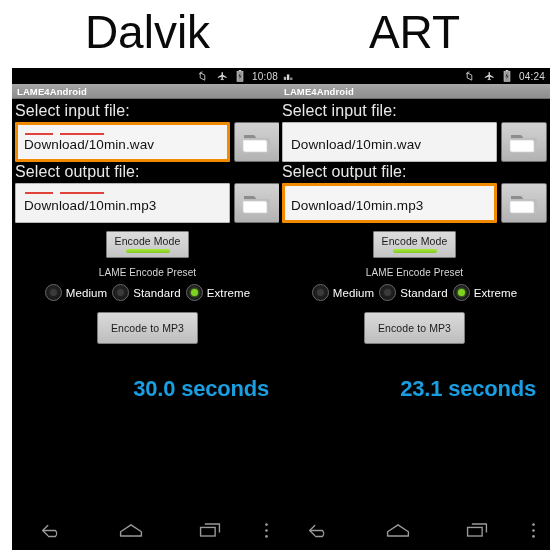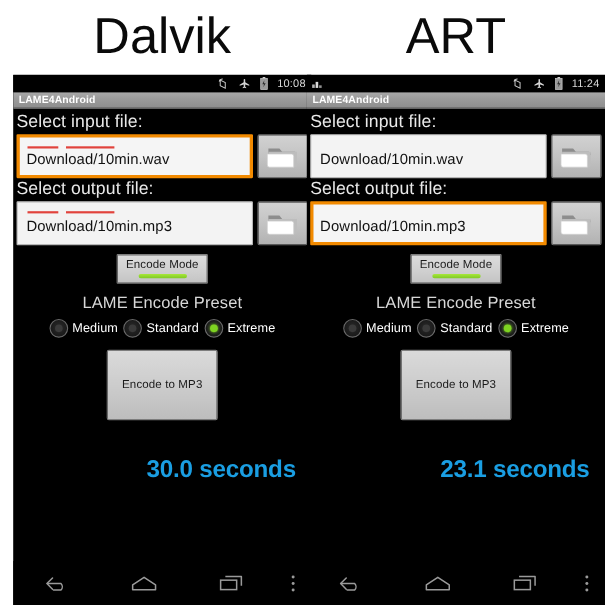--- a/index.html
+++ b/index.html
@@ -54,36 +54,36 @@
 
   
   .tabwrap{display:flex;justify-content:center;margin-top:8px;}
   .tab{background:linear-gradient(180deg,#dcdcdc 0%,#cfcfcf 60%,#c4c4c4 100%);
        border:1px solid #7d7d7d;border-radius:1px;padding:3px 8px 4px 8px;
        display:flex;flex-direction:column;align-items:center;gap:2px;}
   .tab .lab{font-size:10.5px;color:#1b1b1b;letter-spacing:.1px;}
   .tab .bar{width:44px;height:4px;border-radius:3px;
             background:linear-gradient(180deg,#a8e83a 0%,#7ec924 100%);}
 
-  .preset{text-align:center;color:#d8d8d8;font-size:15px;margin-top:9px;letter-spacing:.1px;}
+  .preset{text-align:center;color:#d8d8d8;font-size:10px;margin-top:9px;letter-spacing:.1px;}
 
   .radios{display:flex;align-items:center;justify-content:center;gap:5px;margin-top:6px;}
   .radio{display:flex;align-items:center;gap:4px;}
   .dot{width:17px;height:17px;border-radius:50%;
        background:radial-gradient(circle at 50% 45%,#2a2a2a 0%,#1d1d1d 55%,#141414 100%);
        border:1.5px solid #6a6a6a;box-sizing:border-box;
        display:flex;align-items:center;justify-content:center;flex:0 0 auto;}
   .dot i{width:7px;height:7px;border-radius:50%;background:#3a3a3a;display:block;}
   .dot.on i{background:#7ed321;box-shadow:0 0 3px #7ed321;}
   .radio .rl{color:#ffffff;font-size:11.5px;letter-spacing:.1px;}
 
   .encwrap{display:flex;justify-content:center;margin-top:11px;}
   .encbtn{background:linear-gradient(180deg,#dadada 0%,#cbcbcb 55%,#bdbdbd 100%);
           border:1px solid #7d7d7d;border-radius:2px;
-          padding:25px 13px;font-size:10.5px;color:#1b1b1b;letter-spacing:.1px;}
+          padding:9px 13px;font-size:10.5px;color:#1b1b1b;letter-spacing:.1px;}
 
   .result{text-align:right;padding-right:14px;margin-top:32px;
           color:#1a9ee2;font-size:22px;font-weight:bold;letter-spacing:-.2px;}
 
   
   .navbar{position:absolute;left:0;bottom:0;width:271px;height:40px;background:#000;
           display:flex;align-items:center;}
   .navslot{flex:1;display:flex;align-items:center;justify-content:center;}
   .navslot.menu{flex:0 0 34px;}
 </style>
@@ -247,21 +247,21 @@
             <path d="M5 7 A7 7 0 0 1 12 2" fill="none" stroke="#c9c9c9" stroke-width="2"></path>
           </svg>
           <svg class="ic" width="12" height="11" viewBox="0 0 24 24">
             <path d="M22 15v-2l-8-5V3.5a1.5 1.5 0 0 0-3 0V8l-8 5v2l8-2.5V17l-2 1.5V20l3.5-1 3.5 1v-1.5L14 17v-4.5z" fill="#d4d4d4"></path>
           </svg>
           <svg class="ic" width="8" height="12" viewBox="0 0 12 20">
             <rect x="1" y="2" width="10" height="17" fill="#9a9a9a" stroke="#d0d0d0" stroke-width="1"></rect>
             <rect x="4" y="0" width="4" height="2" fill="#d0d0d0"></rect>
             <path d="M6.5 5 L3.5 11 H6 L5 15.5 L8.5 9.5 H6 Z" fill="#2b2b2b"></path>
           </svg>
-          <div class="sb-time">11:24</div>
+          <div class="sb-time">04:24</div>
         </div>
       </div>
 
       <div class="titlebar">
         <div class="t">LAME4Android</div>
       </div>
 
       <div class="content">
 
         <div class="label">Select input file:</div>

